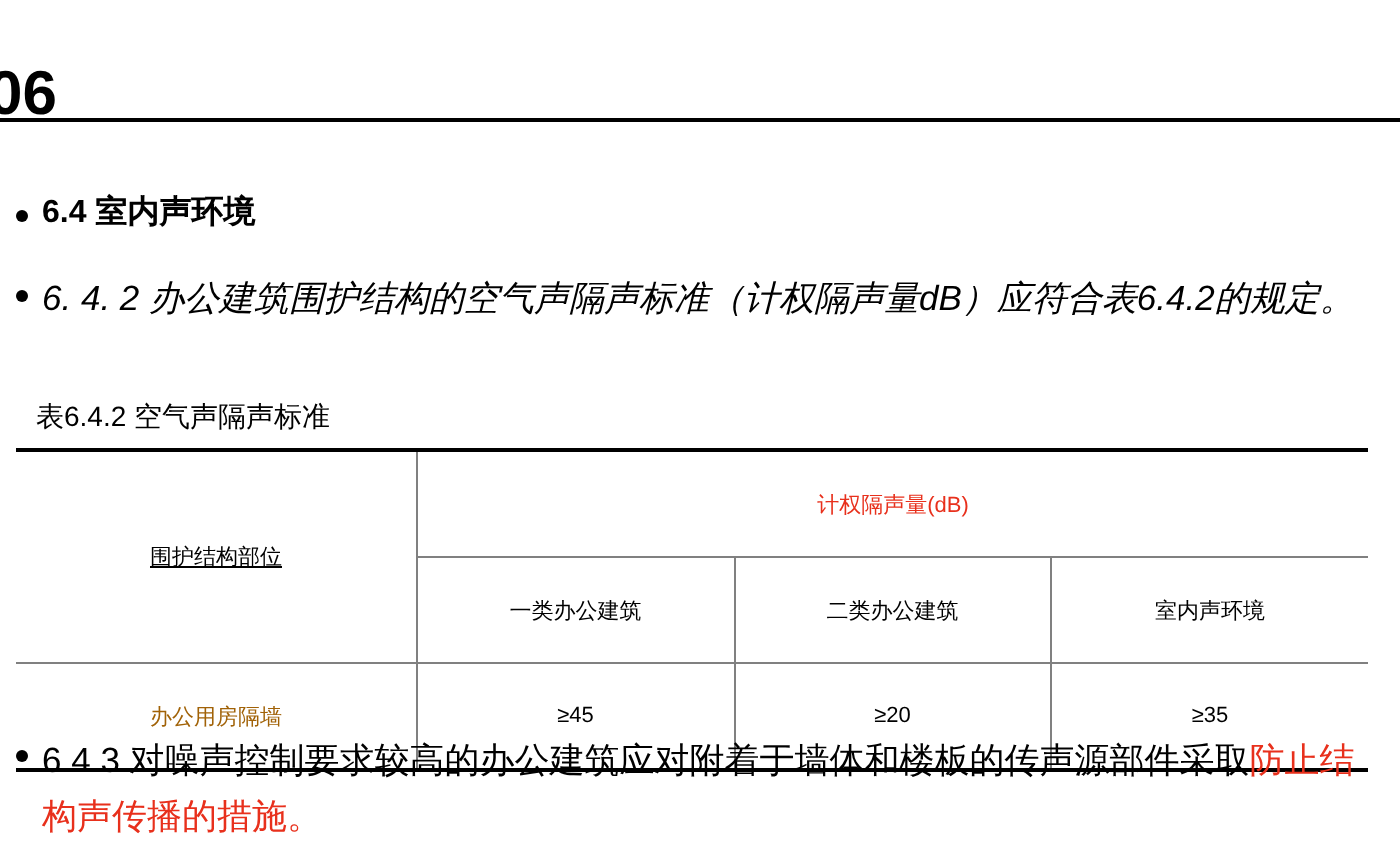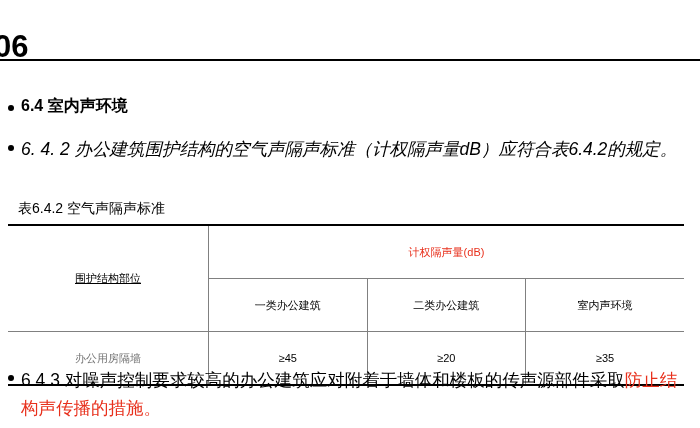--- a/index.html
+++ b/index.html
@@ -122,21 +122,21 @@
     width: 176px;
     height: 56px;
     font-size: 15px;
     text-decoration: underline;
   }
   .cell-head-red {
     color: #e8301c;
     font-size: 14.5px;
   }
   .cell-red {
-    color: #737373;
+    color: #a16207;
     font-size: 14.5px;
   }
 
   
   .para-643 {
     left: 8px;
     top: 366px;
     width: 686px;
   }
   .para-643 .text {

